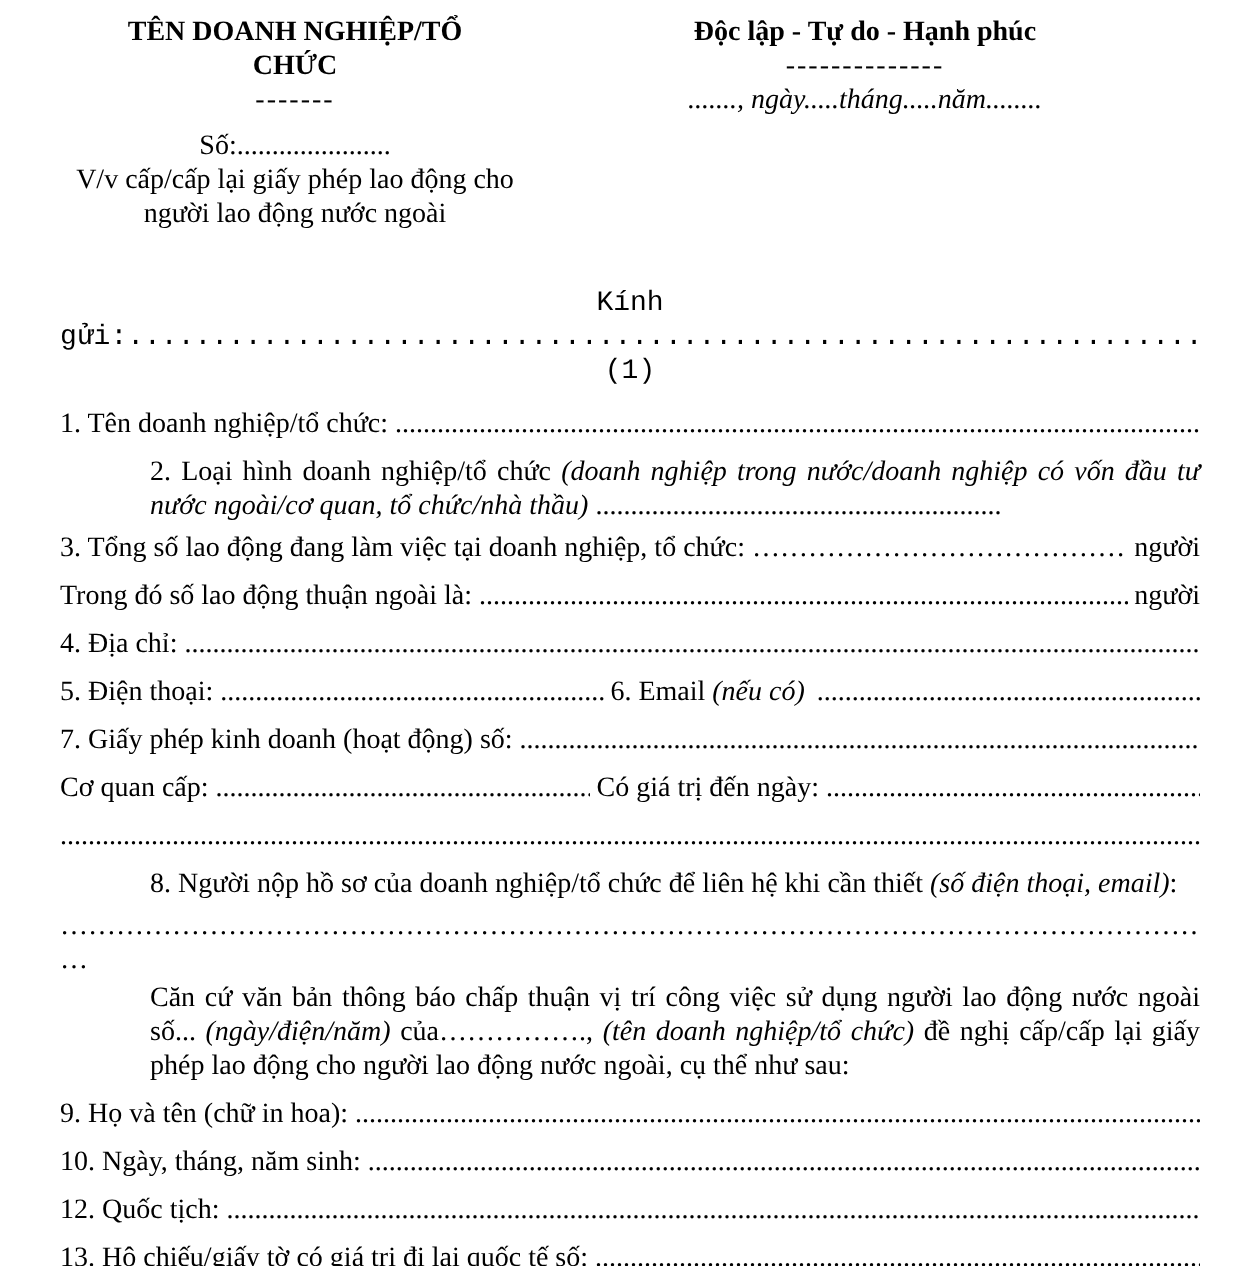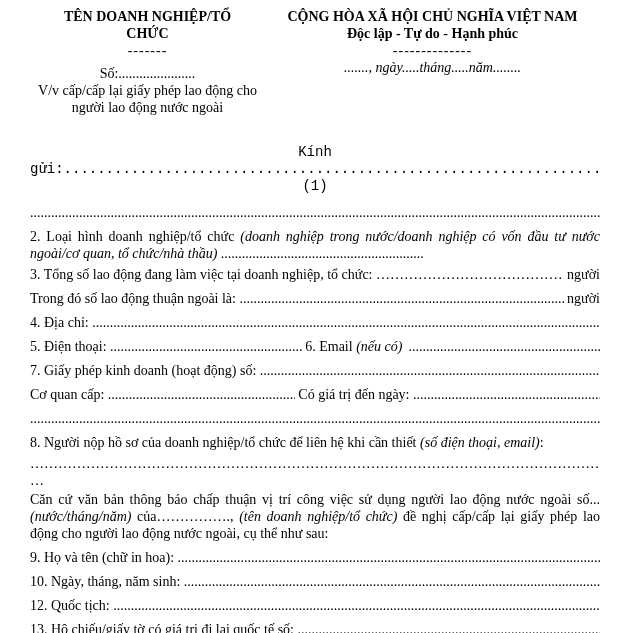--- a/index.html
+++ b/index.html
@@ -28,49 +28,49 @@
 
   
   .salutation { text-align: center; margin-top: 28px; margin-bottom: 9px; line-height: 17px; font-family: Liberation Mono, monospace; }
 
   
   p.line { line-height: 17px; margin-bottom: 7px; }
   p.flexline { display: flex; }
   .lbl, .sfx { white-space: pre; flex: none; }
   .fill { flex: 1 1 0; min-width: 0; overflow: hidden; white-space: pre; }
   .italic { font-style: italic; }
-  p.wrap { text-align: justify; }
+  p.wrap { text-align: justify; margin-left: 45px; }
   p.tight { margin-bottom: 4px; }
   p.nogap { margin-bottom: 0; }
   p.gap2 { margin-bottom: 2px; }
   .gap-sp { display: inline-block; width: 6px; flex: none; }
 </style>
 </head>
 <body>
 
 <div class="doc">
 
   <div class="header">
     <div class="hcol left">
       <div class="org-name">TÊN DOANH NGHIỆP/TỔ CHỨC</div>
       <div class="hdr-div">-------</div>
       <div class="doc-number">Số:......................</div>
       <div class="subject">V/v cấp/cấp lại giấy phép lao động cho người lao động nước ngoài</div>
     </div>
     <div class="hcol right">
-      <div class="country">CỘNG HÒA XÃ HỘI CHỦ NGHĨA VIỆT NAM</div>
       <div class="motto">Độc lập - Tự do - Hạnh phúc</div>
       <div class="hdr-div">--------------</div>
       <div class="date-line">......., ngày.....tháng.....năm........</div>
     </div>
   </div>
 
   <p class="salutation"><span>Kính gửi:</span><span>................................................................</span><span>(1)</span></p>
 
   <p class="line flexline">
+    <span class="lbl">1. Tên doanh nghiệp/tổ chức: </span>
     <span class="fill">..........................................................................................................................................................................................................</span>
   </p>
 
   <p class="line wrap tight"><span>2. Loại hình doanh nghiệp/tổ chức </span><span class="italic">(doanh nghiệp trong nước/doanh nghiệp có vốn đầu tư nước ngoài/cơ quan, tổ chức/nhà thầu)</span><span> ..........................................................</span></p>
 
   <p class="line flexline">
     <span class="lbl">3. Tổng số lao động đang làm việc tại doanh nghiệp, tổ chức: </span>
     <span class="fill">……………………………………………………………………………………………………………………………………</span>
     <span class="sfx"> người</span>
   </p>
@@ -111,21 +111,21 @@
     <span class="fill">..........................................................................................................................................................................................................</span>
   </p>
 
   <p class="line wrap tight"><span>8. Người nộp hồ sơ của doanh nghiệp/tổ chức để liên hệ khi cần thiết </span><span class="italic">(số điện thoại, email)</span><span>:</span></p>
 
   <p class="line flexline nogap">
     <span class="fill">……………………………………………………………………………………………………………………………………</span>
   </p>
   <p class="line gap2"><span>…</span></p>
 
-  <p class="line wrap"><span>Căn cứ văn bản thông báo chấp thuận vị trí công việc sử dụng người lao động nước ngoài số... </span><span class="italic">(nước/tháng/năm)</span><span> của……………., </span><span class="italic">(tên doanh nghiệp/tổ chức)</span><span> đề nghị cấp/cấp lại giấy phép lao động cho người lao động nước ngoài, cụ thể như sau:</span></p>
+  <p class="line wrap"><span>Căn cứ văn bản thông báo chấp thuận vị trí công việc sử dụng người lao động nước ngoài số... </span><span class="italic">(ngày/điện/năm)</span><span> của……………., </span><span class="italic">(tên doanh nghiệp/tổ chức)</span><span> đề nghị cấp/cấp lại giấy phép lao động cho người lao động nước ngoài, cụ thể như sau:</span></p>
 
   <p class="line flexline">
     <span class="lbl">9. Họ và tên (chữ in hoa): </span>
     <span class="fill">..........................................................................................................................................................................................................</span>
   </p>
 
   <p class="line flexline">
     <span class="lbl">10. Ngày, tháng, năm sinh: </span>
     <span class="fill">..........................................................................................................................................................................................................</span>
   </p>

